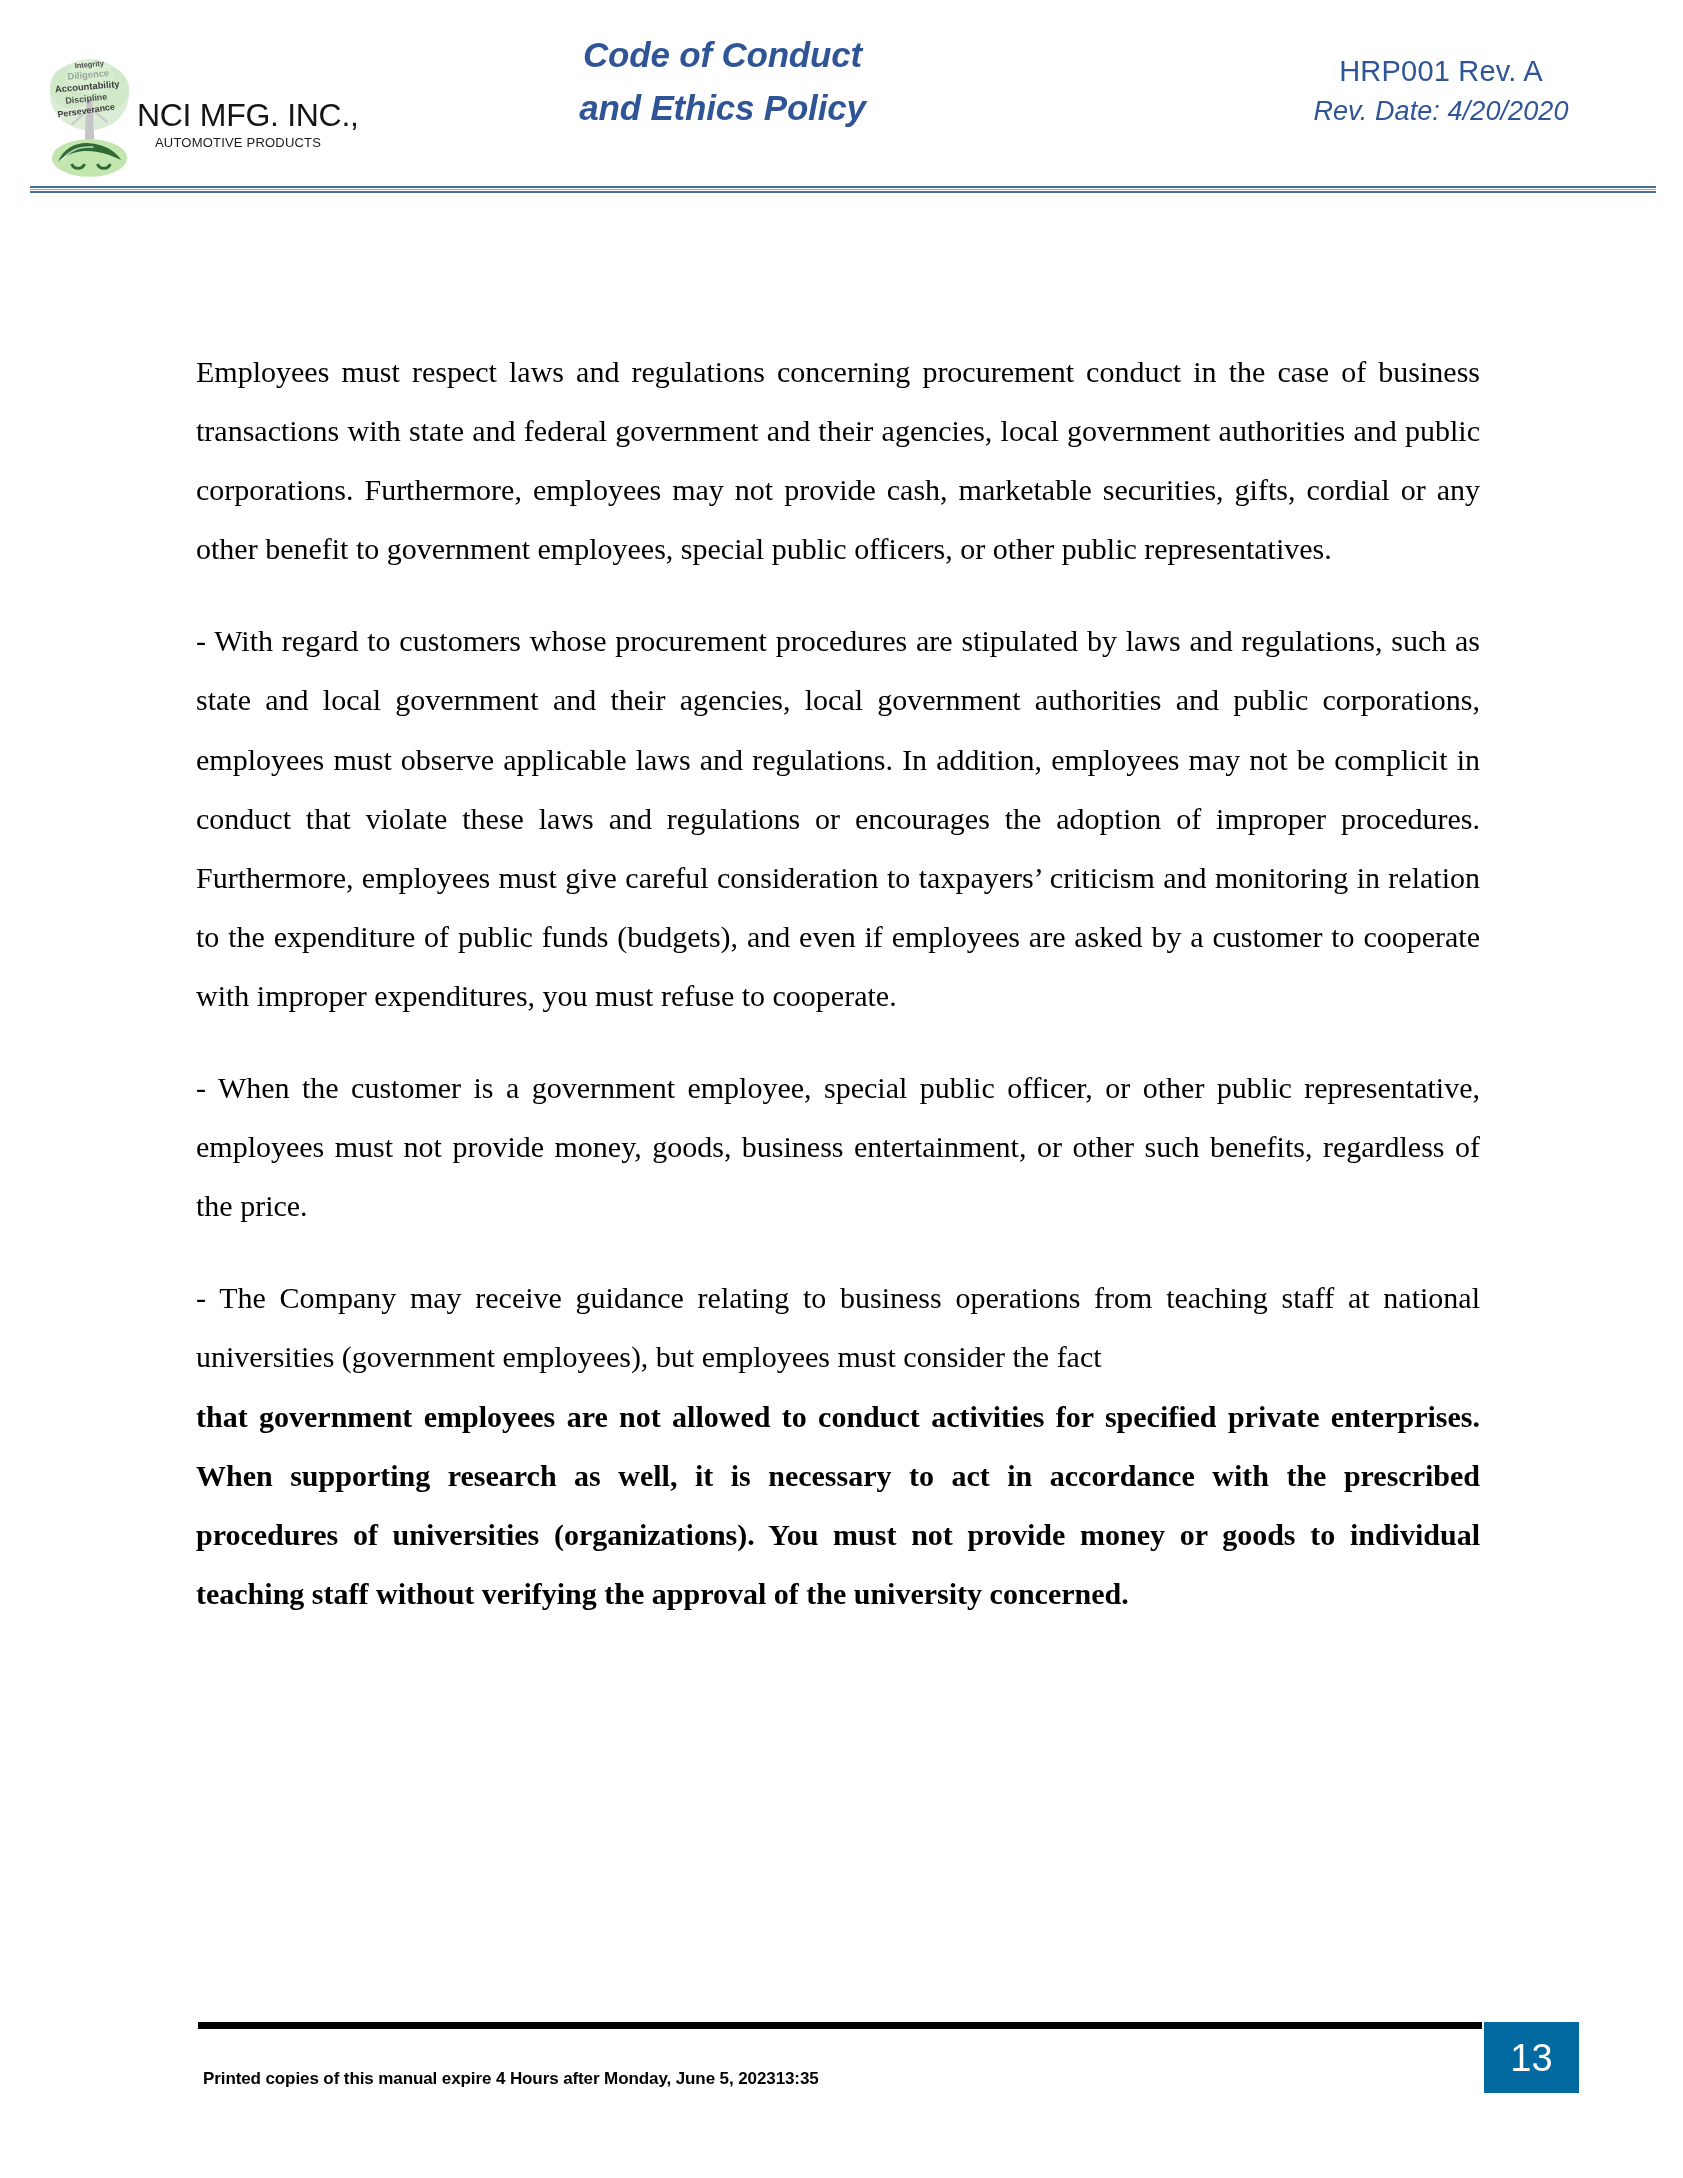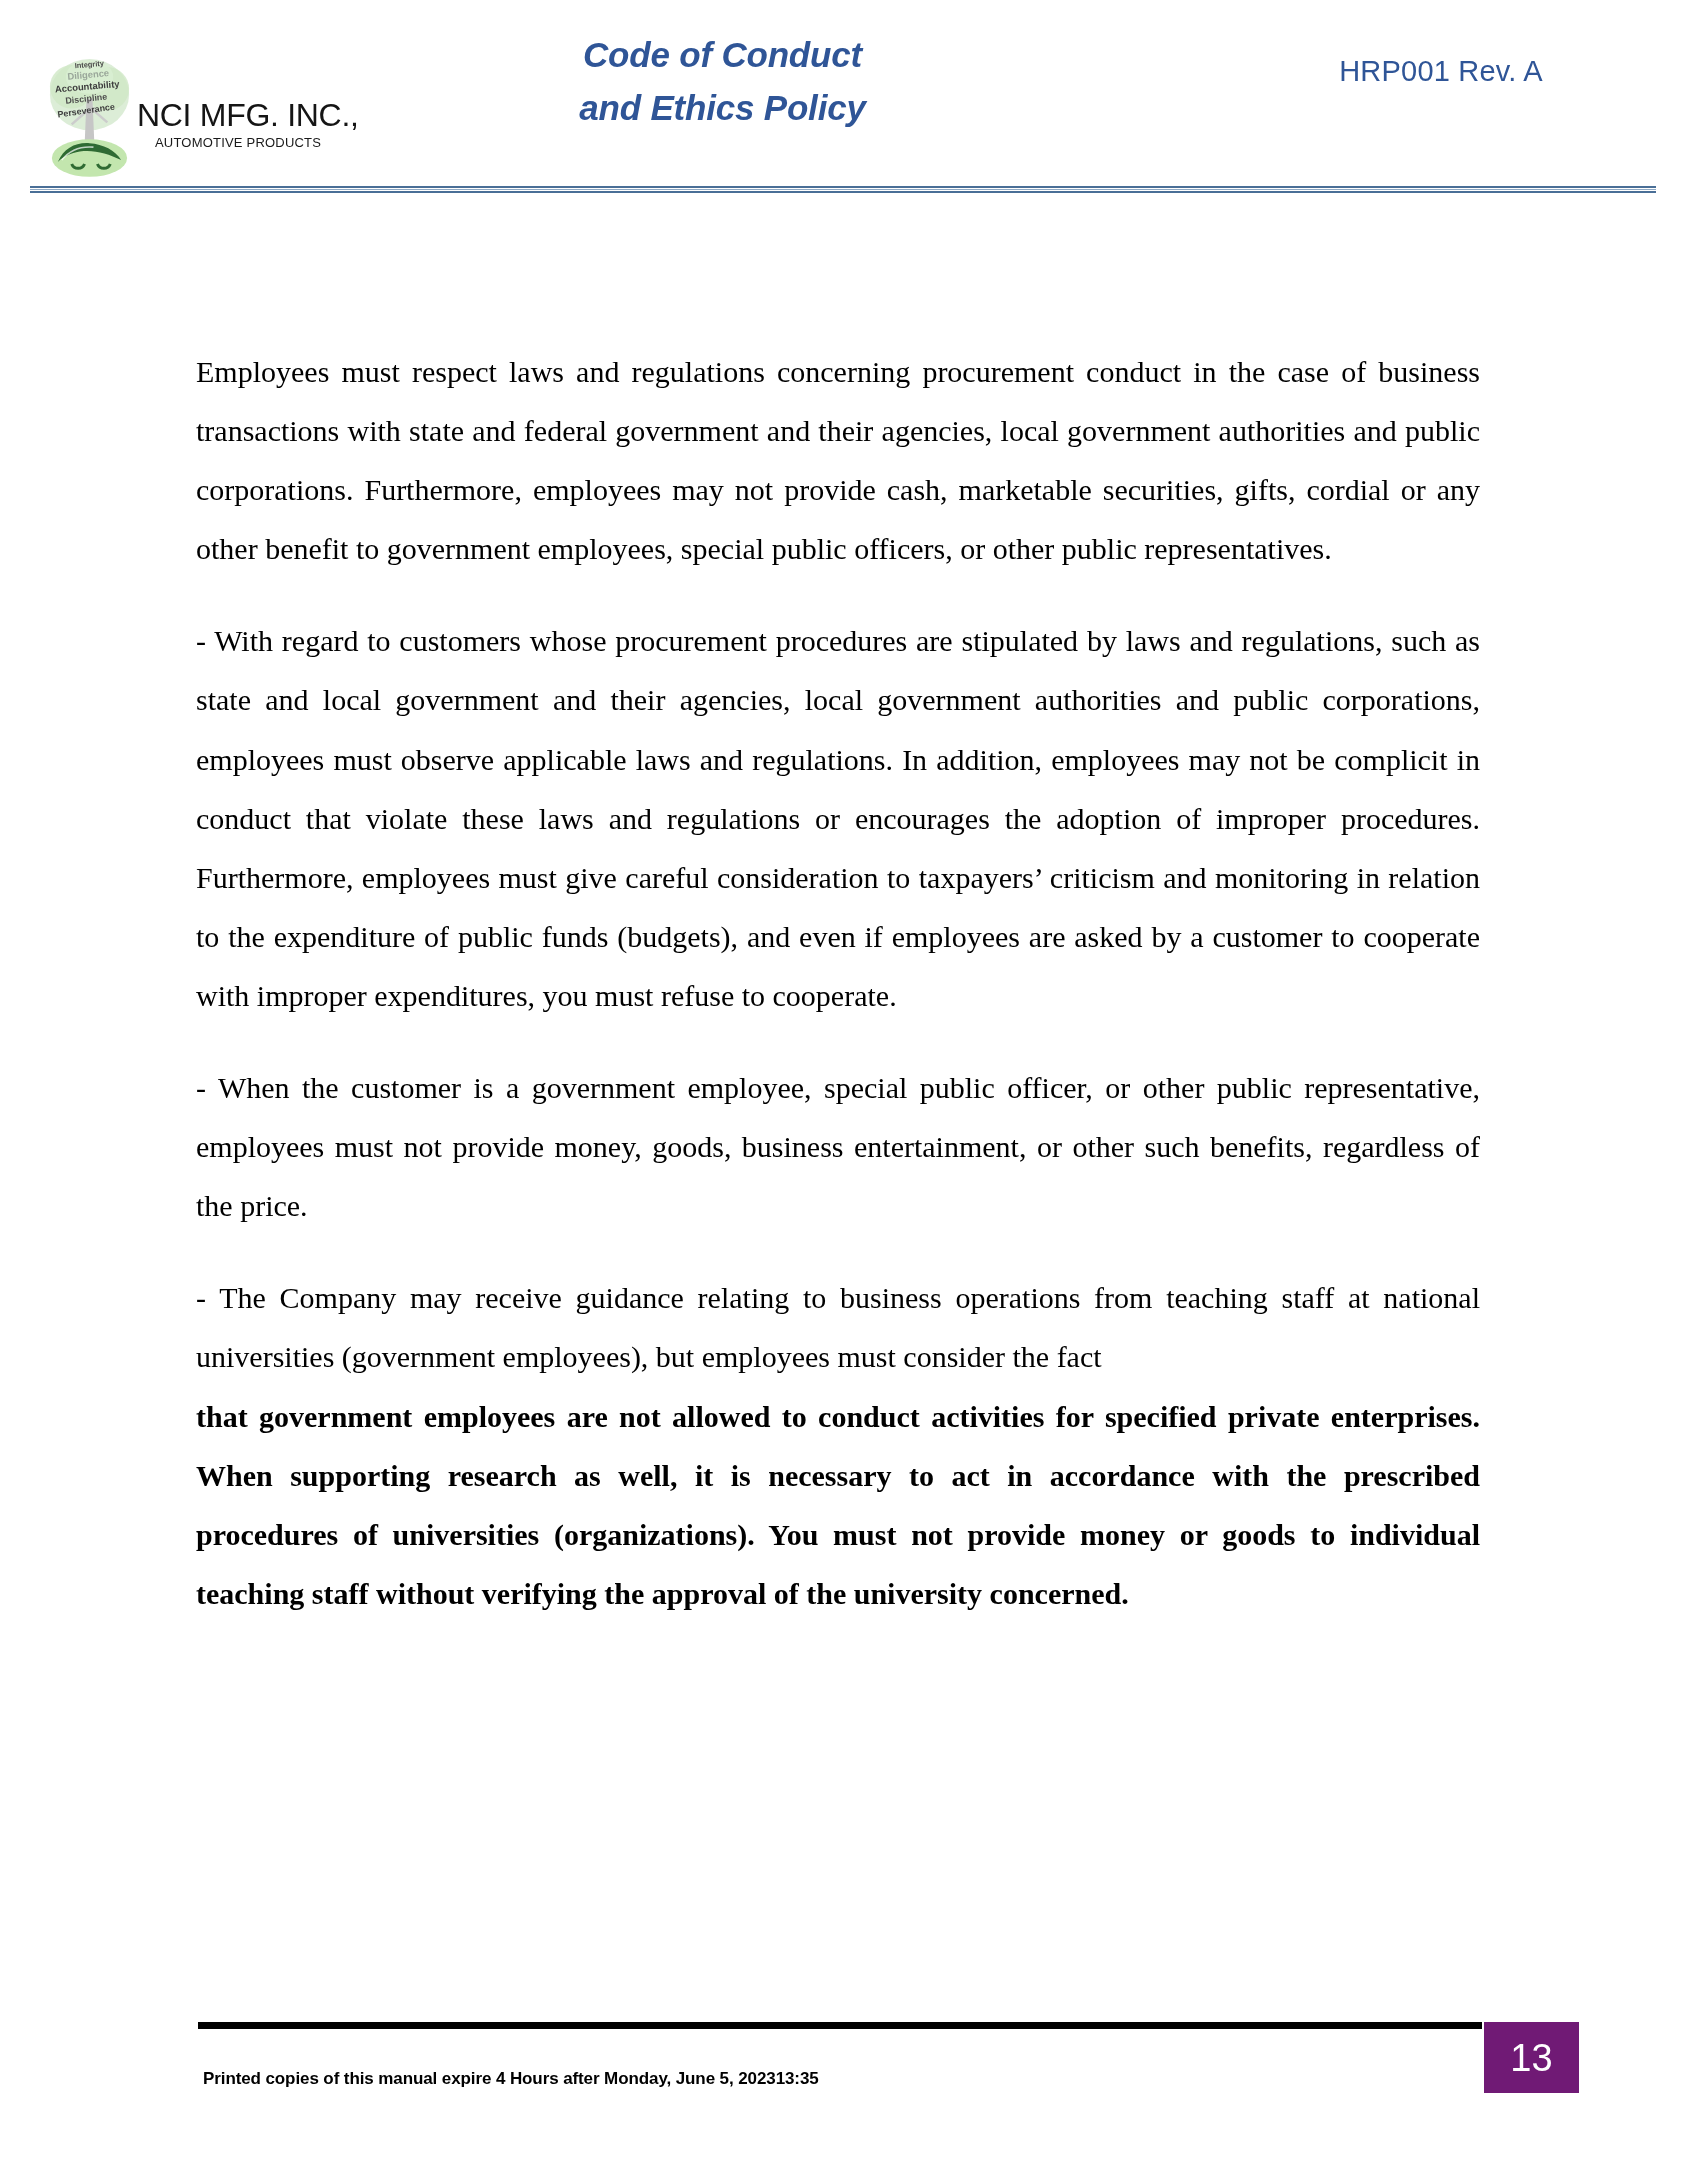--- a/index.html
+++ b/index.html
@@ -176,21 +176,21 @@
     color: #000000;
     letter-spacing: -0.1px;
     white-space: nowrap;
   }
   .page-number-box {
     position: absolute;
     left: 1484px;
     top: 7px;
     width: 95px;
     height: 71px;
-    background: #701a75;
+    background: #0369a1;
     color: #ffffff;
     font-family: "Liberation Sans", "DejaVu Sans", sans-serif;
     font-size: 38px;
     display: flex;
     align-items: center;
     justify-content: center;
     line-height: 1;
   }
 </style>
 </head>
@@ -229,20 +229,21 @@
     </div>
   </div>
 
   <div class="header-title">
     <span class="line1">Code of Conduct</span>
     <span class="line2">and Ethics Policy</span>
   </div>
 
   <div class="header-doc">
     <span class="docid">HRP001 Rev. A</span>
+    <span class="docdate">Rev. Date: 4/20/2020</span>
   </div>
 
   <div class="header-rule">
     <div class="r1"></div>
     <div class="r2"></div>
     <div class="r3"></div>
   </div>
 </div>
 
 <div class="page-body">

